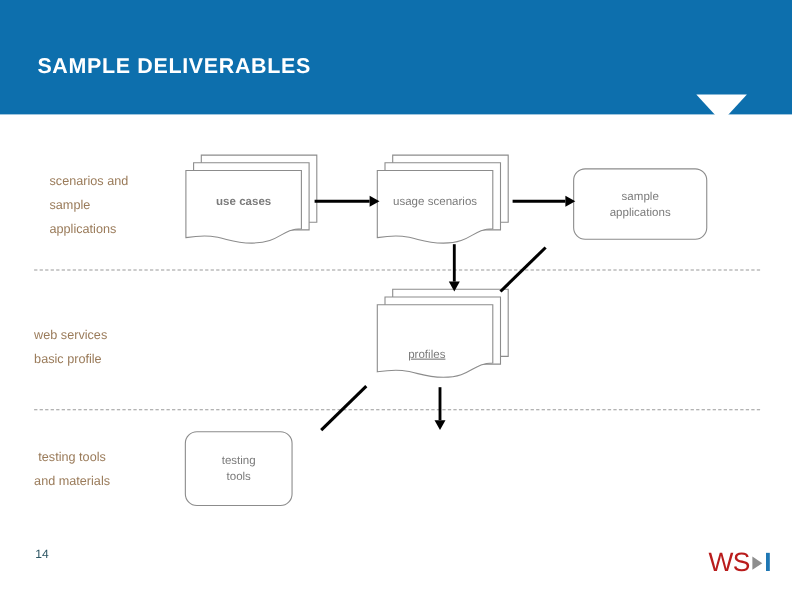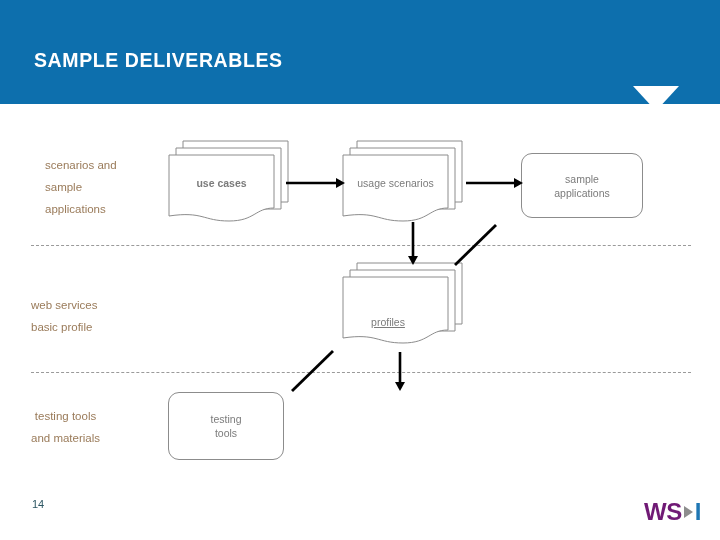--- a/index.html
+++ b/index.html
@@ -116,23 +116,23 @@
   }
   #logo {
     position: absolute;
     left: 644px;
     top: 499px;
     height: 26px;
     display: flex;
     align-items: center;
   }
   #logo-ws {
-    color: #701a75;
+    color: #b91c1c;
     font-size: 24px;
-    font-weight: bold;
+    font-weight: normal;
     letter-spacing: -0.5px;
     line-height: 24px;
   }
   #logo-triangle {
     width: 0;
     height: 0;
     margin: 0 2px 0 2px;
     border-top: 6px solid transparent;
     border-bottom: 6px solid transparent;
     border-left: 9px solid #8d8d8d;
@@ -197,21 +197,21 @@
 
   <div class="doc-stack" style="left:341px; top:260px;">
     <svg width="124" height="86" viewBox="0 0 124 86">
       <path d="M16 3 L121 3 L121 64 L16 64 Z" fill="#ffffff" stroke="#8c8c8c" stroke-width="1"></path>
       <path d="M9 10 L114 10 L114 71 L9 71 Z" fill="#ffffff" stroke="#8c8c8c" stroke-width="1"></path>
       <path d="M2 17 L107 17 L107 70 C88 70 88 83 62 83 C36 83 36 73 2 78 Z" fill="#ffffff" stroke="#8c8c8c" stroke-width="1"></path>
     </svg>
   </div>
   <div class="stack-label" style="left:343px; top:316px; width:90px;text-decoration:underline;">profiles</div>
 
-  <div class="rounded-box" style="left:168px; top:392px; width:116px; height:68px;">
+  <div class="rounded-box" style="left:168px; top:392px; width:98px; height:68px;">
     <div class="box-label">
       <div>testing</div>
       <div>tools</div>
     </div>
   </div>
 
 
   <div class="connector" style="left:286px; top:176px;">
     <svg width="60" height="14" viewBox="0 0 60 14">
       <line x1="0" y1="7" x2="50" y2="7" stroke="#000000" stroke-width="2.6"></line>

